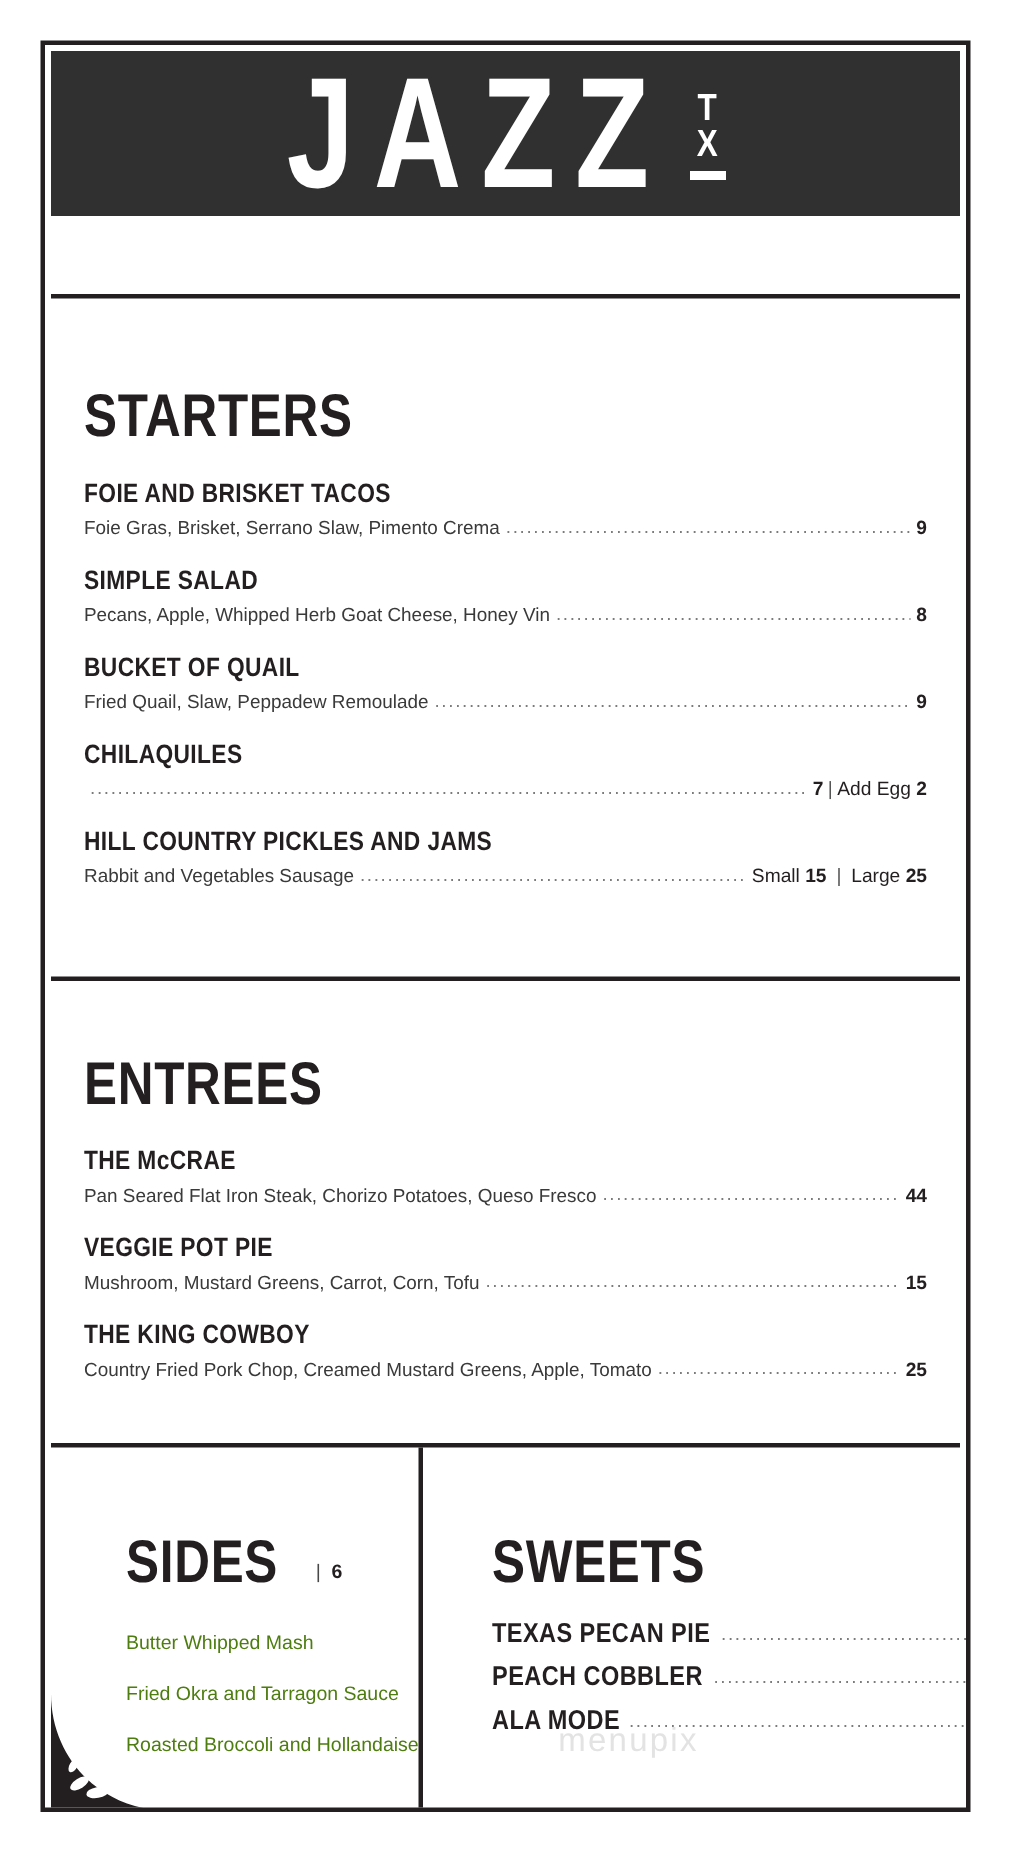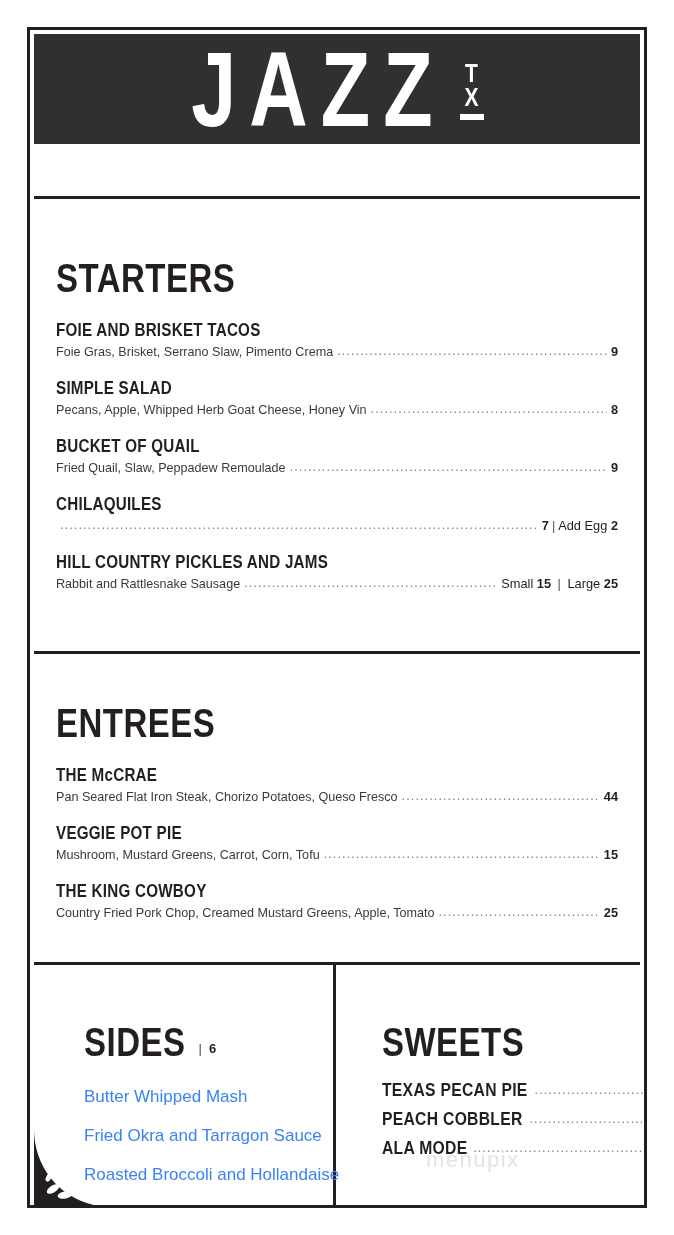--- a/index.html
+++ b/index.html
@@ -184,42 +184,42 @@
   .panel-sweets {
     flex: 1;
     box-sizing: border-box;
     padding: 60px 30px 0 46px;
     position: relative;
   }
 
   .sides-head {
     display: flex;
     align-items: baseline;
-    gap: 10px;
+    gap: 22px;
     margin-bottom: 28px;
   }
   .sides-head h2.section-title { margin: 0; }
   .sides-price {
     display: flex;
     align-items: baseline;
     gap: 7px;
     font-size: 13px;
     font-weight: bold;
     color: #231f20;
     transform: translateY(-1px);
   }
   .sides-price .bar {
     font-weight: normal;
     color: #4a494a;
   }
   .panel-sweets h2.section-title { margin: 0 0 22px 0; }
 
   .side-line {
-    font-size: 17px;
-    color: #3b82f6;
+    font-size: 13px;
+    color: #4d7c0f;
     margin-bottom: 19px;
     white-space: nowrap;
   }
 
   .sweet-line {
     display: flex;
     align-items: baseline;
     margin-bottom: 11px;
     white-space: nowrap;
   }
@@ -308,21 +308,21 @@
           <div class="item-name">CHILAQUILES</div>
           <div class="desc-line">
             <span class="leader">.....................................................................................................................</span>
             <span class="price"><span>7</span><span class="sep">|</span><span class="lite">Add Egg</span>&nbsp;<span>2</span></span>
           </div>
         </div>
 
         <div class="menu-item">
           <div class="item-name">HILL COUNTRY PICKLES AND JAMS</div>
           <div class="desc-line">
-            <span class="desc-text">Rabbit and Rattlesnake Sausage</span>
+            <span class="desc-text">Rabbit and Vegetables Sausage</span>
             <span class="leader">.....................................................................................................................</span>
             <span class="price"><span class="lite">Small</span>&nbsp;<span>15</span><span class="sep">&nbsp;|&nbsp;</span><span class="lite">Large</span>&nbsp;<span>25</span></span>
           </div>
         </div>
       </div>
     </div>
 
     <div class="section-block" id="block-entrees">
       <div class="section-pad">
         <h2 class="section-title">ENTREES</h2>

